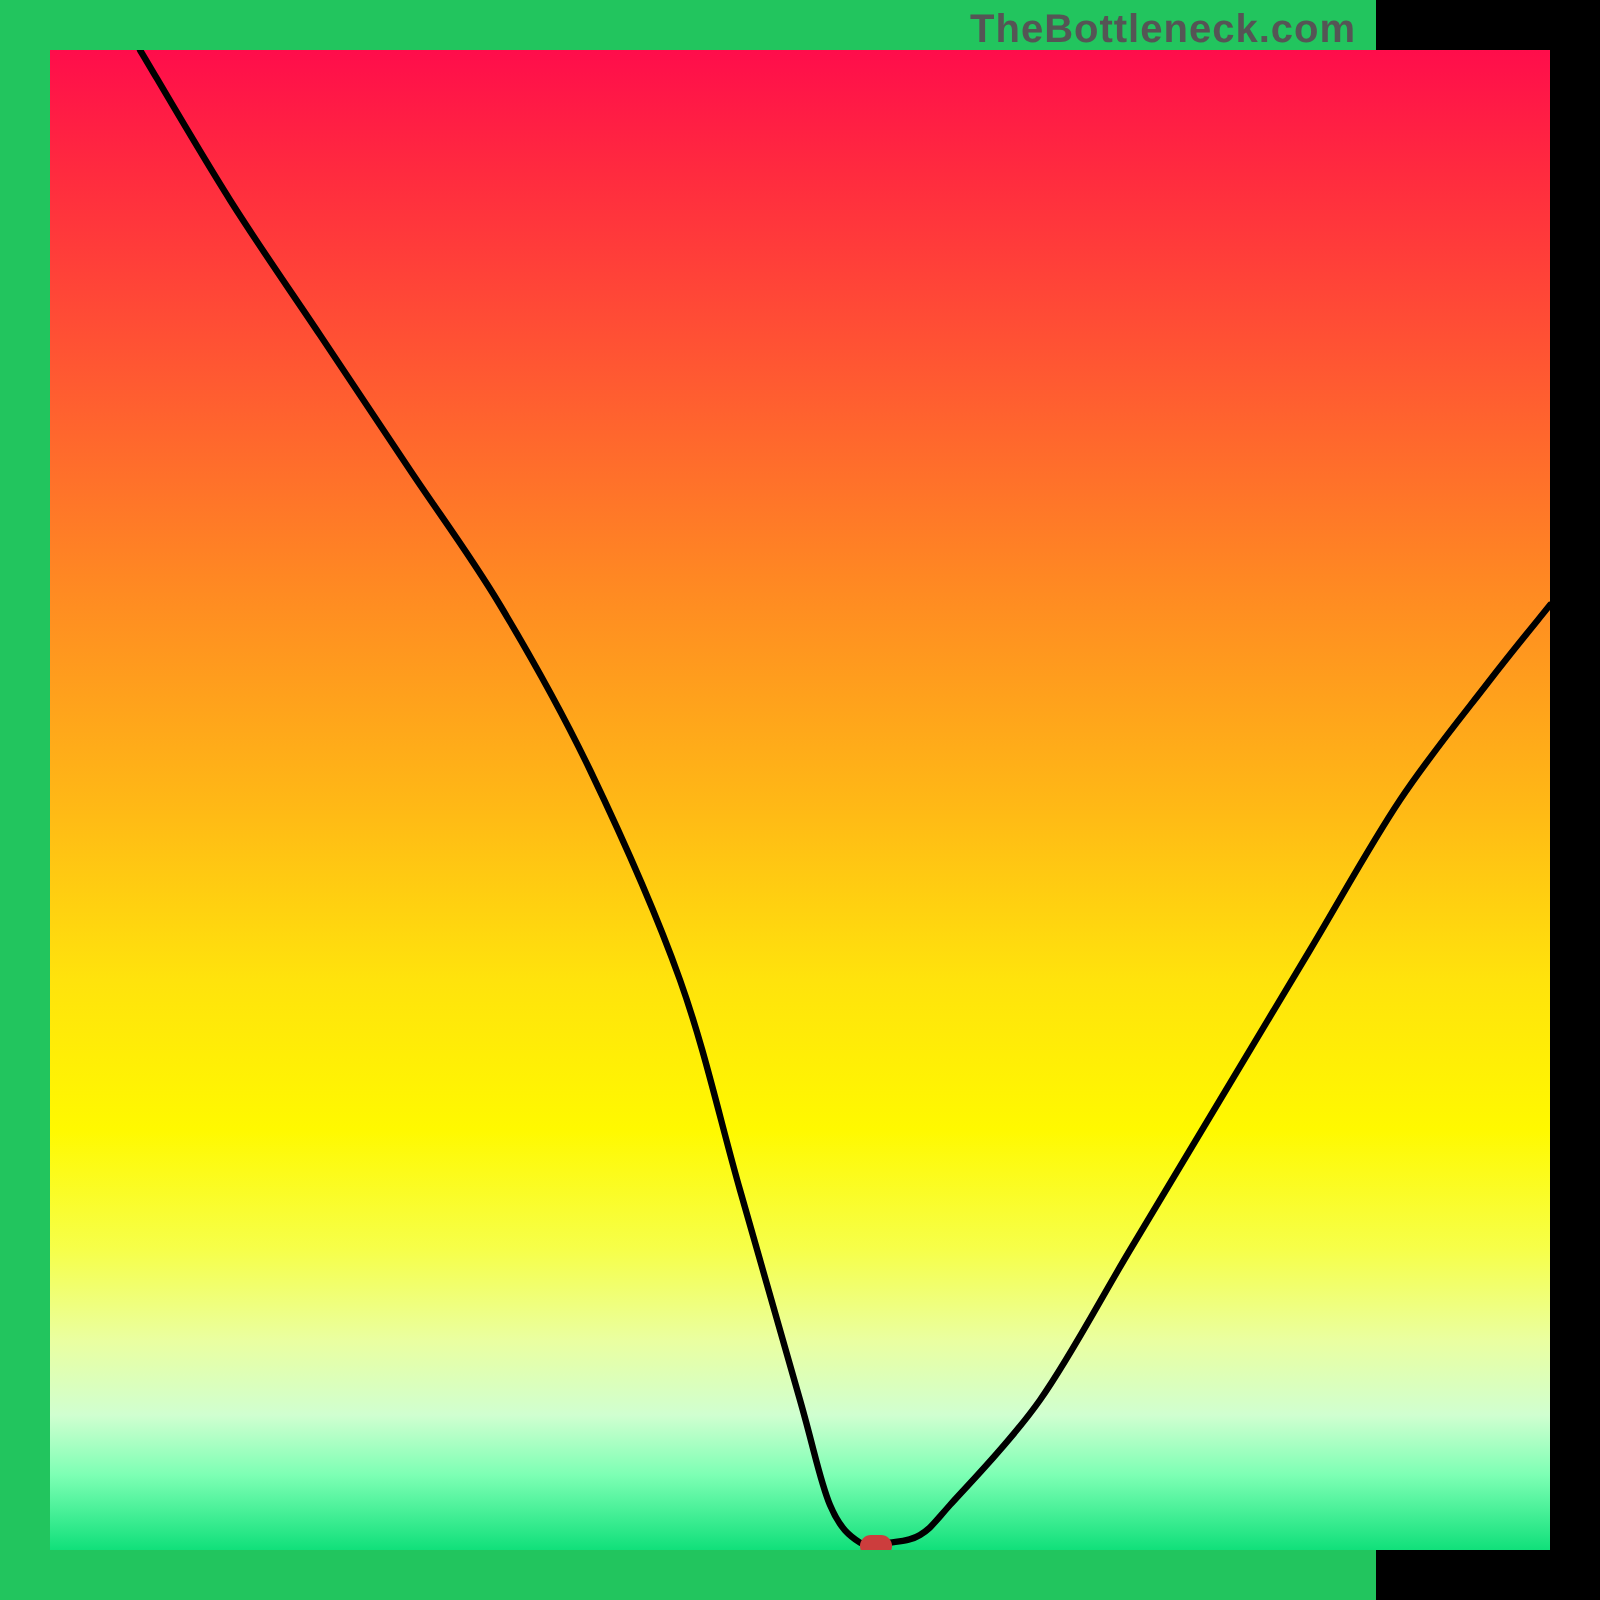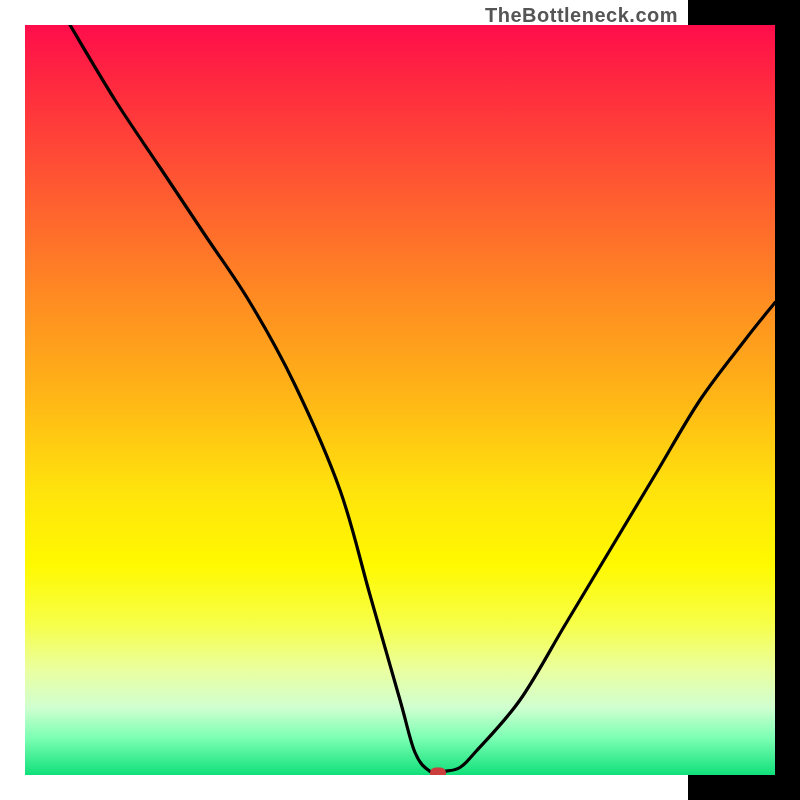--- a/index.html
+++ b/index.html
@@ -8,21 +8,21 @@
     width: 800px;
     height: 800px;
     background: #000;
     overflow: hidden;
     font-family: Arial, Helvetica, sans-serif;
   }
   .frame {
     position: relative;
     width: 688px;
     height: 800px;
-    background: #ffffff;
+    background: #22c55e;
   }
   .watermark {
     position: absolute;
     top: 4px;
     right: 10px;
     color: #555;
     font-size: 20px;
     font-weight: 600;
     letter-spacing: 0.5px;
     z-index: 20;

